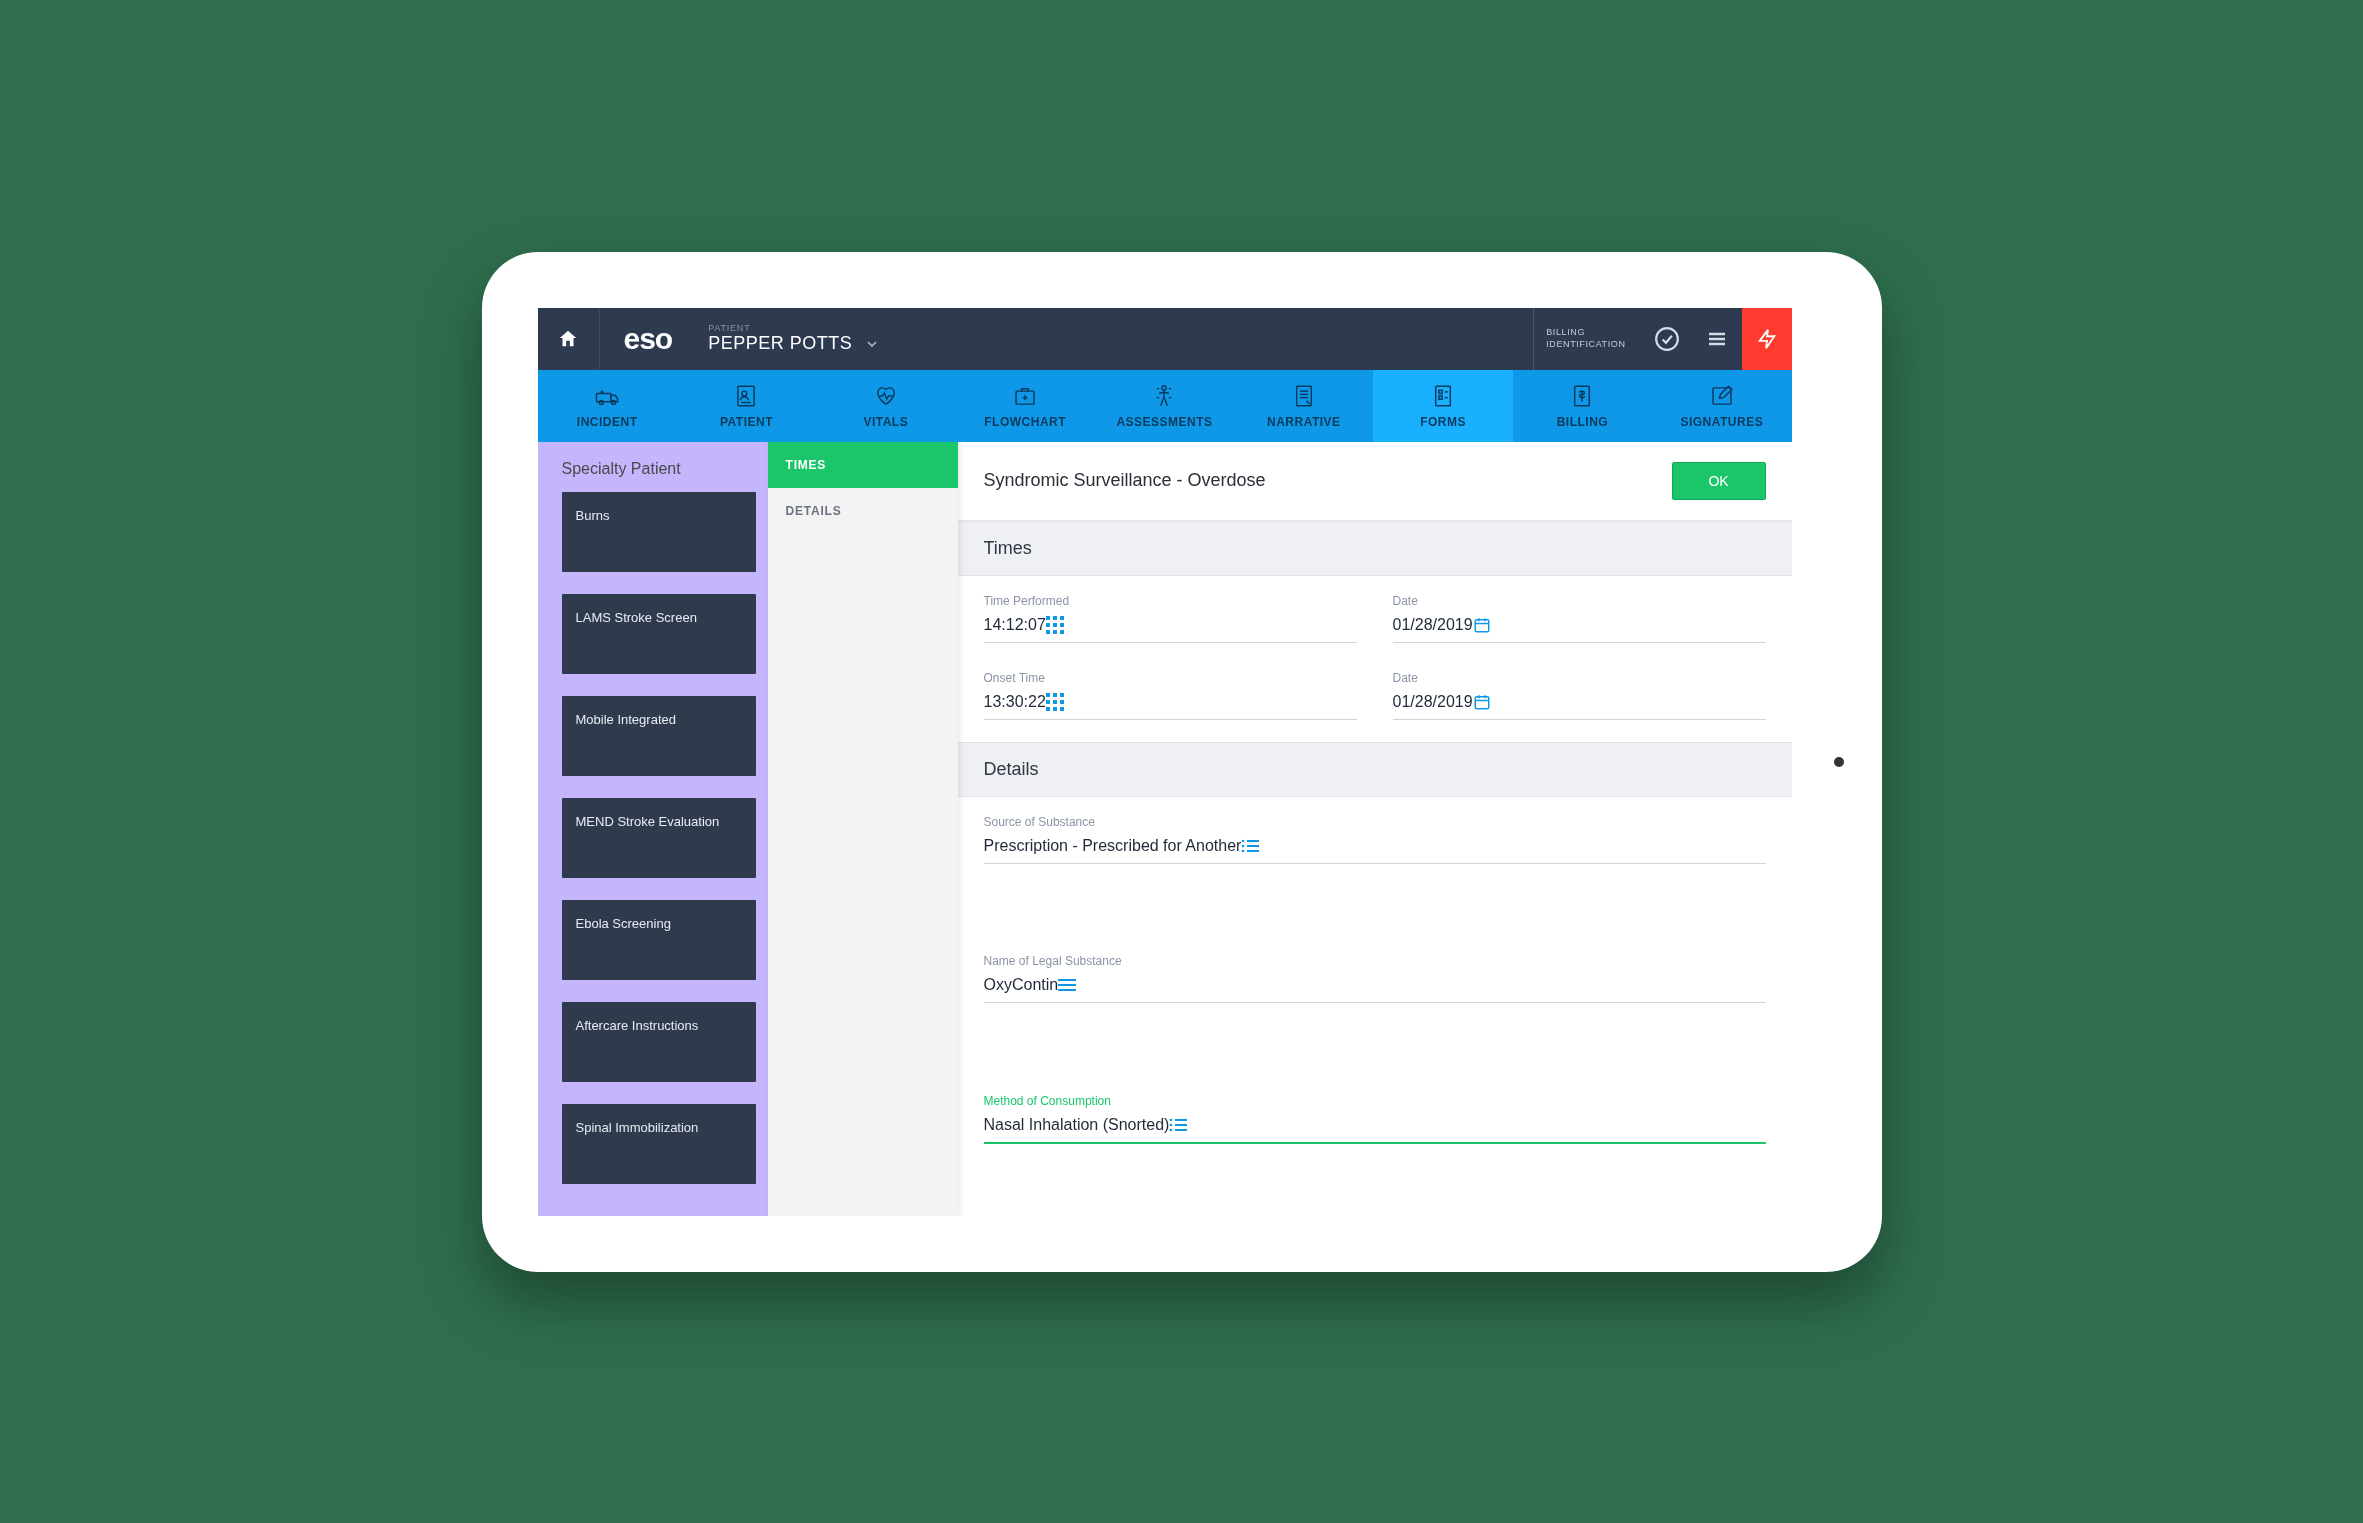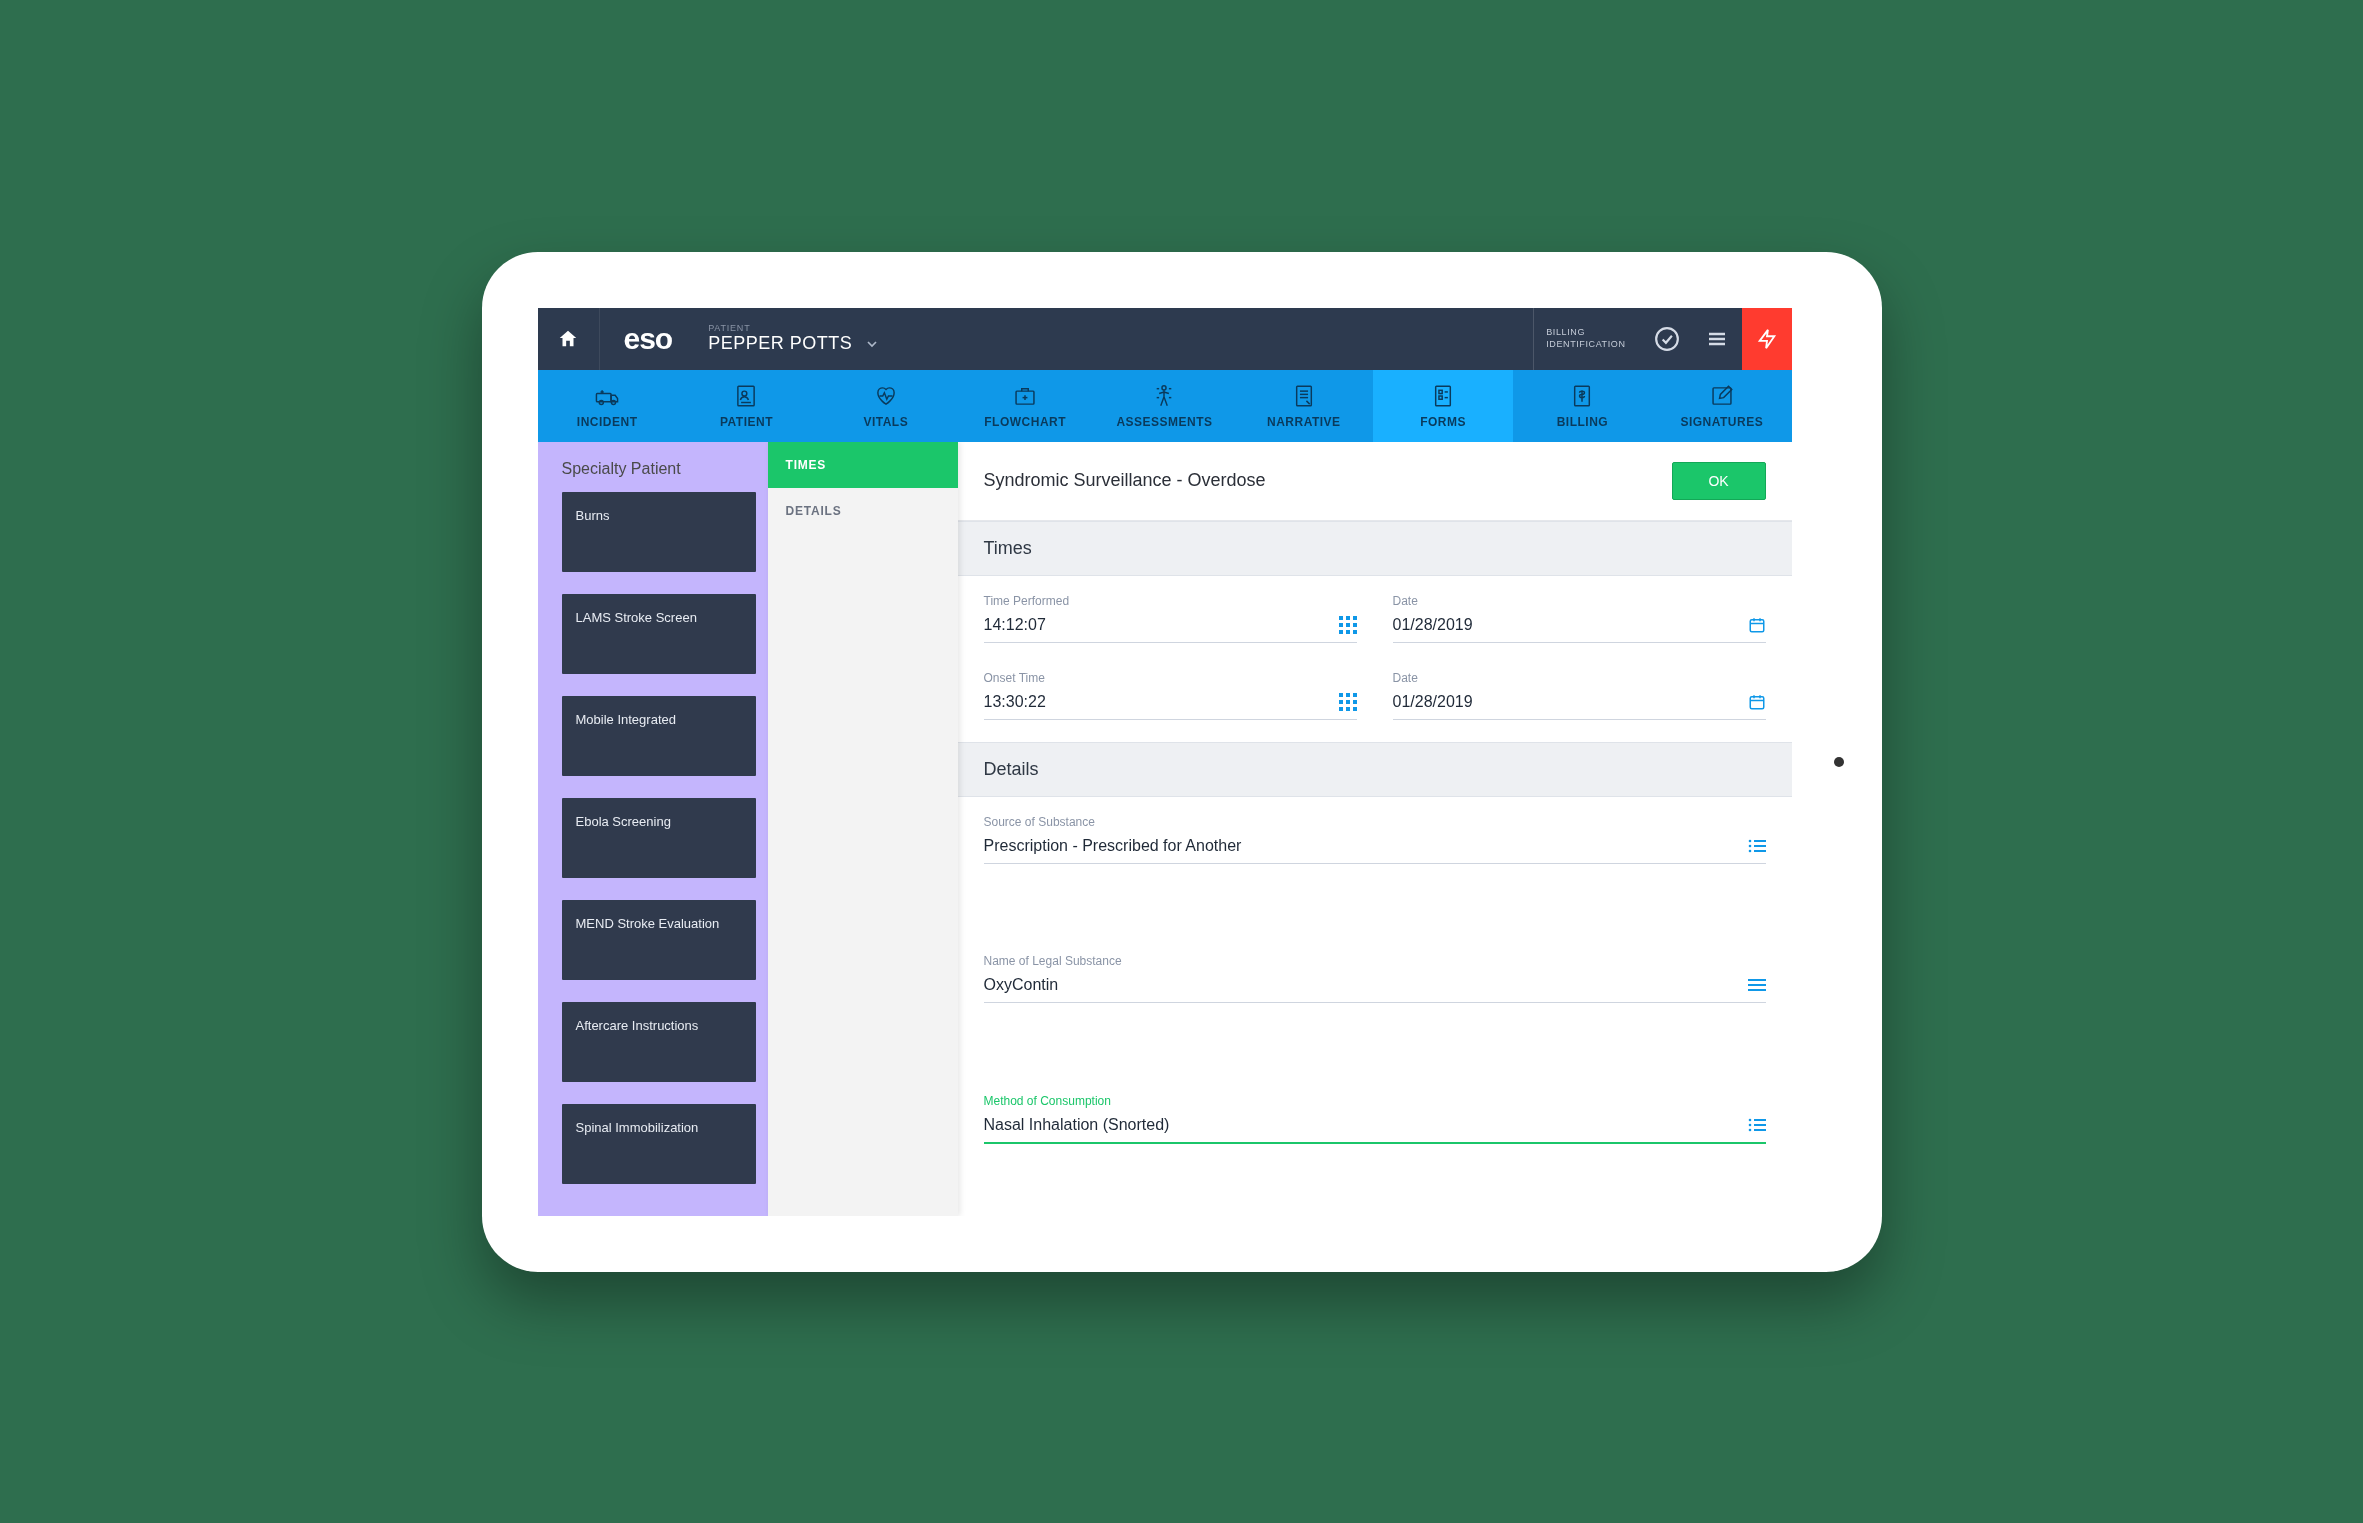--- a/index.html
+++ b/index.html
@@ -208,21 +208,20 @@
   .field-label {
     font-size: 12px;
     color: #8a94a6;
     margin-bottom: 8px;
     display: block;
   }
   .field-label.active { color: #1bc66a; }
   .field-value-row {
     display: flex;
     align-items: center;
-    justify-content: space-between;
     border-bottom: 1px solid #cfd5df;
     padding-bottom: 8px;
   }
   .field-value-row.active { border-bottom: 2px solid #1bc66a; }
   .field-value {
     font-size: 16px;
     color: #1f2937;
   }
   .picker-icon { flex-shrink: 0; }
   svg { display: block; }
@@ -358,22 +357,22 @@
       </div>
     </div>
 
     <div class="body">
 
       <div class="specialty-col">
         <div class="specialty-title">Specialty Patient</div>
         <div class="card">Burns</div>
         <div class="card">LAMS Stroke Screen</div>
         <div class="card">Mobile Integrated</div>
+        <div class="card">MEND Stroke Evaluation</div>
         <div class="card">Ebola Screening</div>
-        <div class="card">MEND Stroke Evaluation</div>
         <div class="card">Aftercare Instructions</div>
         <div class="card">Spinal Immobilization</div>
       </div>
 
       <div class="subnav-col">
         <div class="subnav-item active">TIMES</div>
         <div class="subnav-item">DETAILS</div>
       </div>
 
       <div class="form-col">

